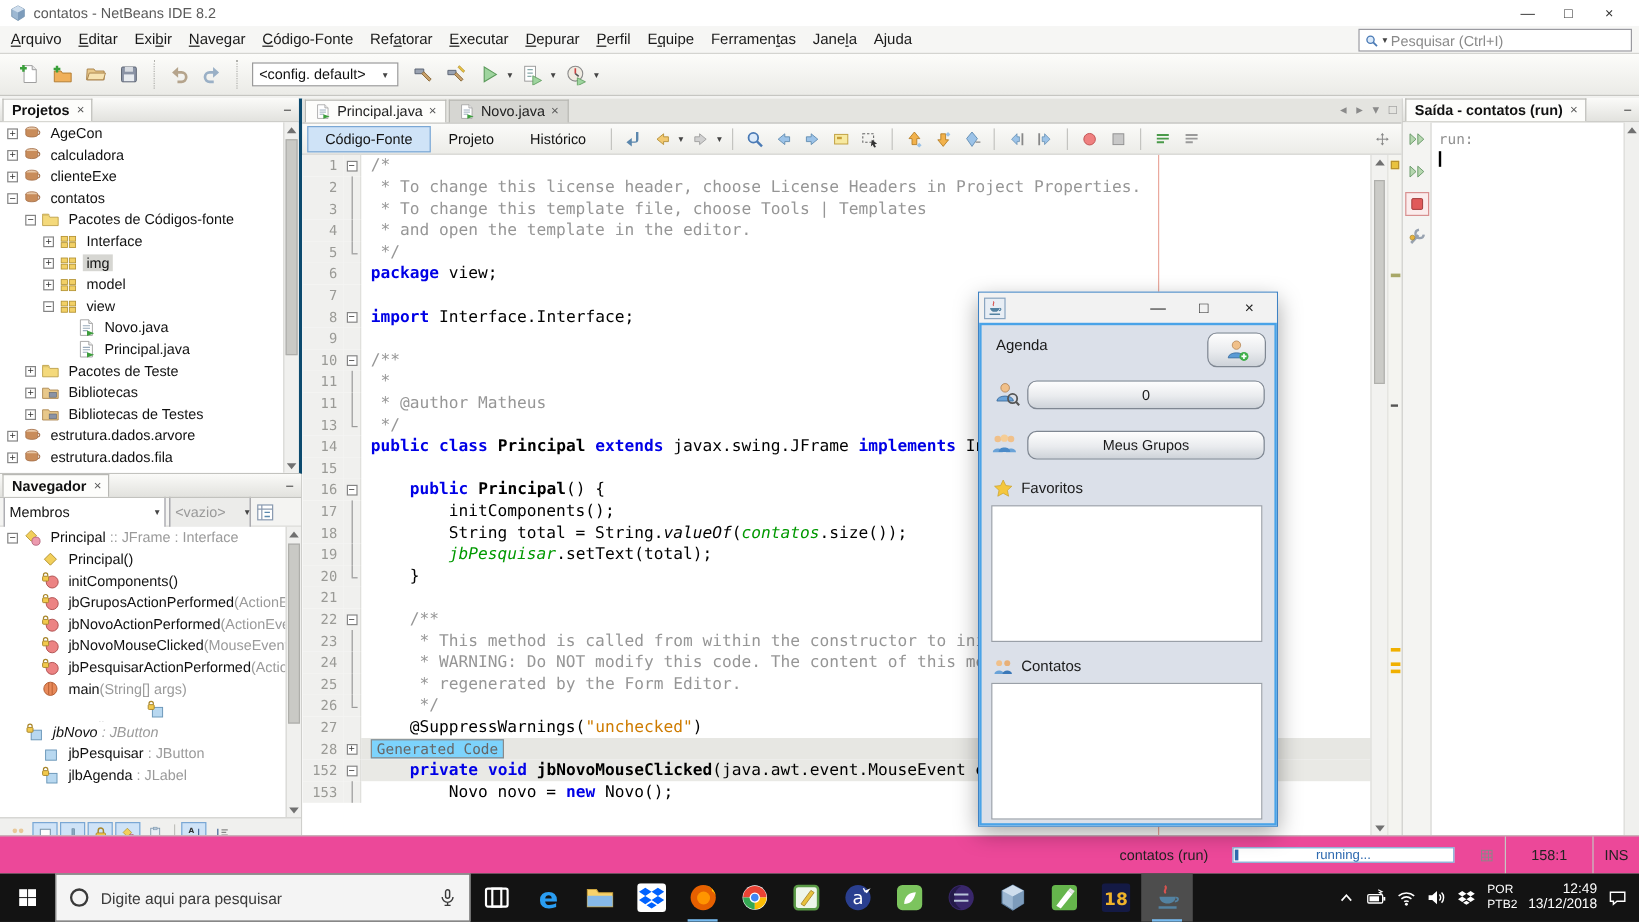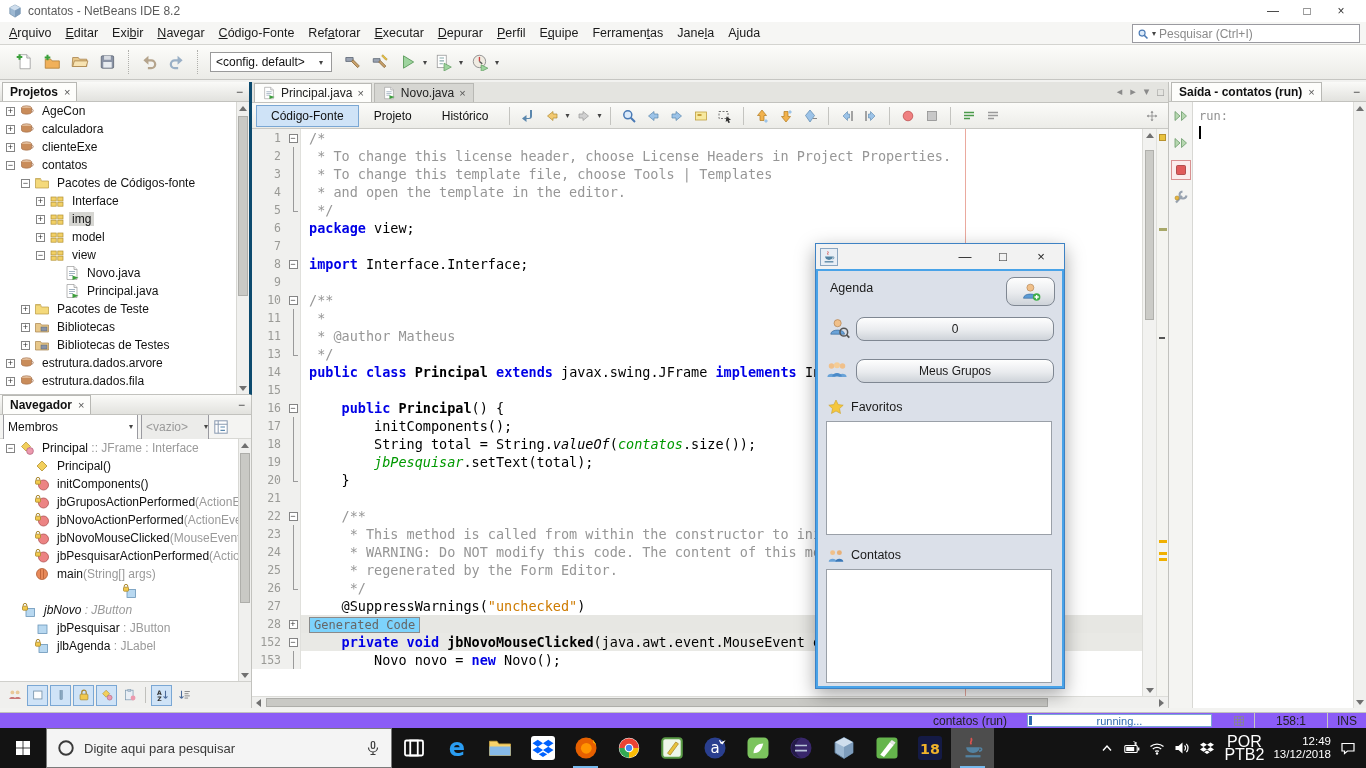--- a/index.html
+++ b/index.html
@@ -99,21 +99,21 @@
 
 .outpanel{position:absolute;right:0;top:82px;width:198px;bottom:20px;background:#fff;border-left:1px solid #c2c2be}
 .outbody{position:absolute;left:0;right:0;top:20px;bottom:0}
 .outtools{position:absolute;left:0;top:0;bottom:0;width:24px;background:#f4f4f2;border-right:1px solid #d8d8d4;display:flex;flex-direction:column;align-items:center;padding-top:4px;gap:7px}
 .obtn{width:20px;height:20px;display:flex;align-items:center;justify-content:center;border:1px solid transparent}
 .obtn.stopb{border:1px solid #d89090;background:#fbecec}
 .outtext{position:absolute;left:30px;top:6px;font:12px/16px "DejaVu Sans Mono",monospace;color:#909090}
 .cursorbar{width:2px;height:13px;background:#000;margin-top:2px}
 .outvsb{position:absolute;right:0;top:0;bottom:0;width:13px;background:#f0f0ee;border-left:1px solid #ddddd9}
 
-.statusbar{position:absolute;left:0;right:0;bottom:0;height:16px;background:#8b5cf6;border-top:1px solid #c2c2be;display:flex;align-items:center;font-size:12px;color:#222}
+.statusbar{position:absolute;left:0;right:0;bottom:0;height:32px;background:#ec4899;border-top:1px solid #c2c2be;display:flex;align-items:center;font-size:12px;color:#222}
 .statusbar .right{margin-left:auto;display:flex;align-items:center;height:100%}
 .ssep{width:1px;height:100%;border-left:1px solid #c6c6c2}
 .progress{width:185px;height:13px;border:1px solid #7aa7d4;background:#fff;margin:0 20px;display:flex;align-items:flex-start;justify-content:center;font-size:11px;color:#2e6ab0;position:relative}
 .progress::before{content:"";position:absolute;left:1px;top:1px;bottom:1px;width:3px;background:#2e6ab0}
 .caretpos{width:72px;text-align:center}
 .insmode{width:38px;text-align:center}
 
 .agenda{position:absolute;left:815px;top:243px;width:250px;height:446px;background:#fff;border:1px solid #3e82c4;box-shadow:0 6px 18px rgba(0,0,0,.35);z-index:50}
 .agtitle{height:25px;background:#f2f2f2;display:flex;align-items:center;padding:0 4px}
 .agicon{width:18px;height:18px;border:1px solid #8aa5c0;background:#e8eef5;display:flex;align-items:center;justify-content:center}
@@ -125,21 +125,21 @@
 .aglist{position:absolute;background:#fff;border:1px solid #9aa0a8}
 
 .taskbar{position:absolute;left:0;right:0;bottom:0;height:40px;background:#131313;display:flex;align-items:stretch;z-index:100}
 .startbtn{width:46px;display:flex;align-items:center;justify-content:center}
 .tsearch{width:346px;background:#f4f4f4;border:1px solid #7a7a7a;display:flex;align-items:center;gap:9px;padding:0 10px;font-size:13px;color:#3a3a3a}
 .tsearch .mic{margin-left:auto}
 .tslot{width:43px;display:flex;align-items:center;justify-content:center;position:relative}
 .tslot.active{background:#4d4d4d}
 .tslot .uline{position:absolute;bottom:0;left:9px;right:9px;height:2px;background:#76b9ed}
 .tray{margin-left:auto;display:flex;align-items:center;gap:9px;padding-right:10px;color:#fff}
-.lang{font-size:16px;line-height:13px;text-align:center}
+.lang{font-size:10px;line-height:13px;text-align:left}
 .clock{font-size:11.5px;line-height:13px;text-align:right}
 </style>
 </head>
 <body>
 
 <div class="ide">
   <div class="titlebar">
     <span class="icon i14" id="nbicon">
         <span class="icon i14">
           <svg viewBox="0 0 16 16">

